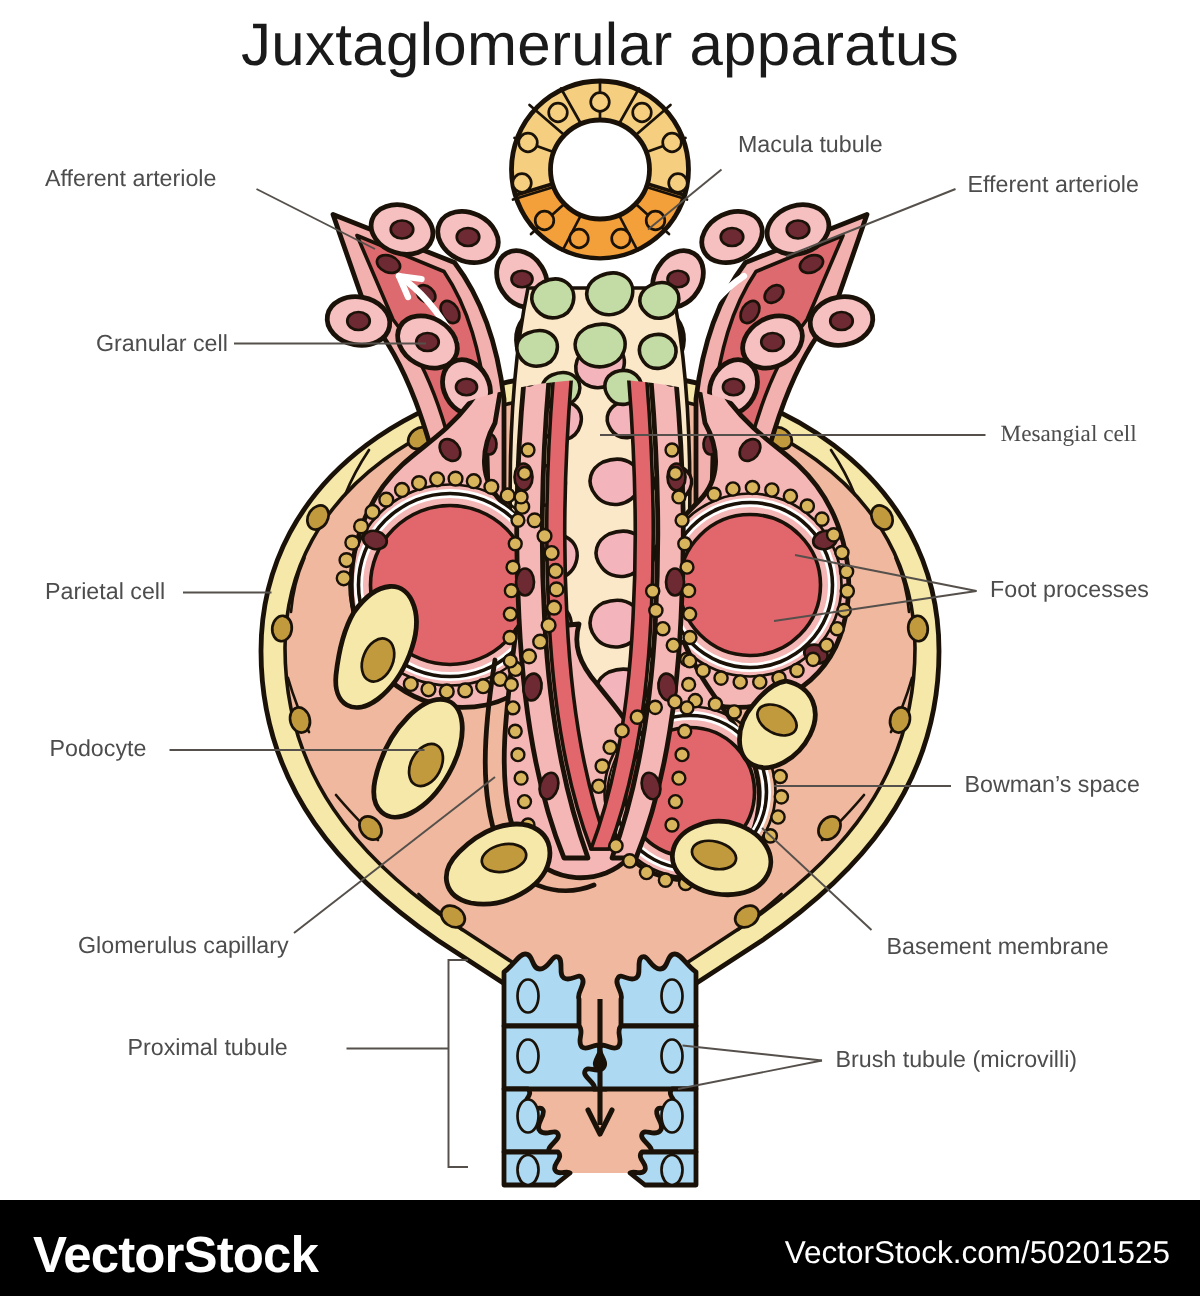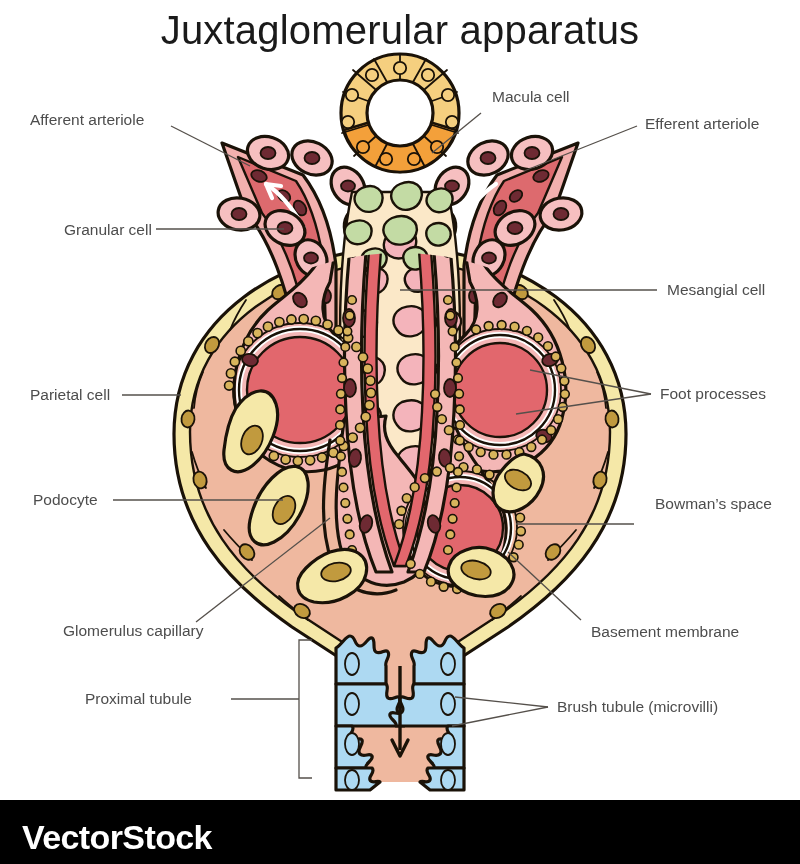--- a/index.html
+++ b/index.html
@@ -558,30 +558,31 @@
       <line x1="548" y1="707" x2="455" y2="697"></line>
       <line x1="548" y1="707" x2="452" y2="726"></line>
     </g>
   </svg>
 
   <div>
     <div class="lbl" style="left:30px;top:112px;">Afferent arteriole</div>
     <div class="lbl" style="left:30px;top:222px;margin-left:34px;">Granular cell</div>
     <div class="lbl" style="left:30px;top:387px;">Parietal cell</div>
     <div class="lbl" style="left:33px;top:492px;">Podocyte</div>
-    <div class="lbl" style="left:63px;top:623px;">Glomerulus capillary</div>
+    <div class="lbl" style="left:52px;top:623px;">Glomerulus capillary</div>
     <div class="lbl" style="left:85px;top:691px;">Proximal tubule</div>
   </div>
 
   <div>
-    <div class="lbl" style="left:492px;top:89px;">Macula cell</div>
+    <div class="lbl" style="left:492px;top:89px;">Macula tubule</div>
     <div class="lbl" style="left:645px;top:116px;">Efferent arteriole</div>
-    <div class="lbl" style="left:667px;top:282px;">Mesangial cell</div>
+    <div class="lbl" style="left:667px;top:282px;font-family:Liberation Serif, serif;">Mesangial cell</div>
     <div class="lbl" style="left:660px;top:386px;">Foot processes</div>
-    <div class="lbl" style="left:643px;top:496px;margin-left:12px;">Bowman’s space</div>
+    <div class="lbl" style="left:643px;top:516px;">Bowman’s space</div>
     <div class="lbl" style="left:591px;top:624px;">Basement membrane</div>
     <div class="lbl" style="left:557px;top:699px;">Brush tubule (microvilli)</div>
   </div>
 
   <div class="watermark-bar"></div>
   <div class="wm-logo">VectorStock</div>
+  <div class="wm-url">VectorStock.com/50201525</div>
 
 </div>
 
 </body></html>

